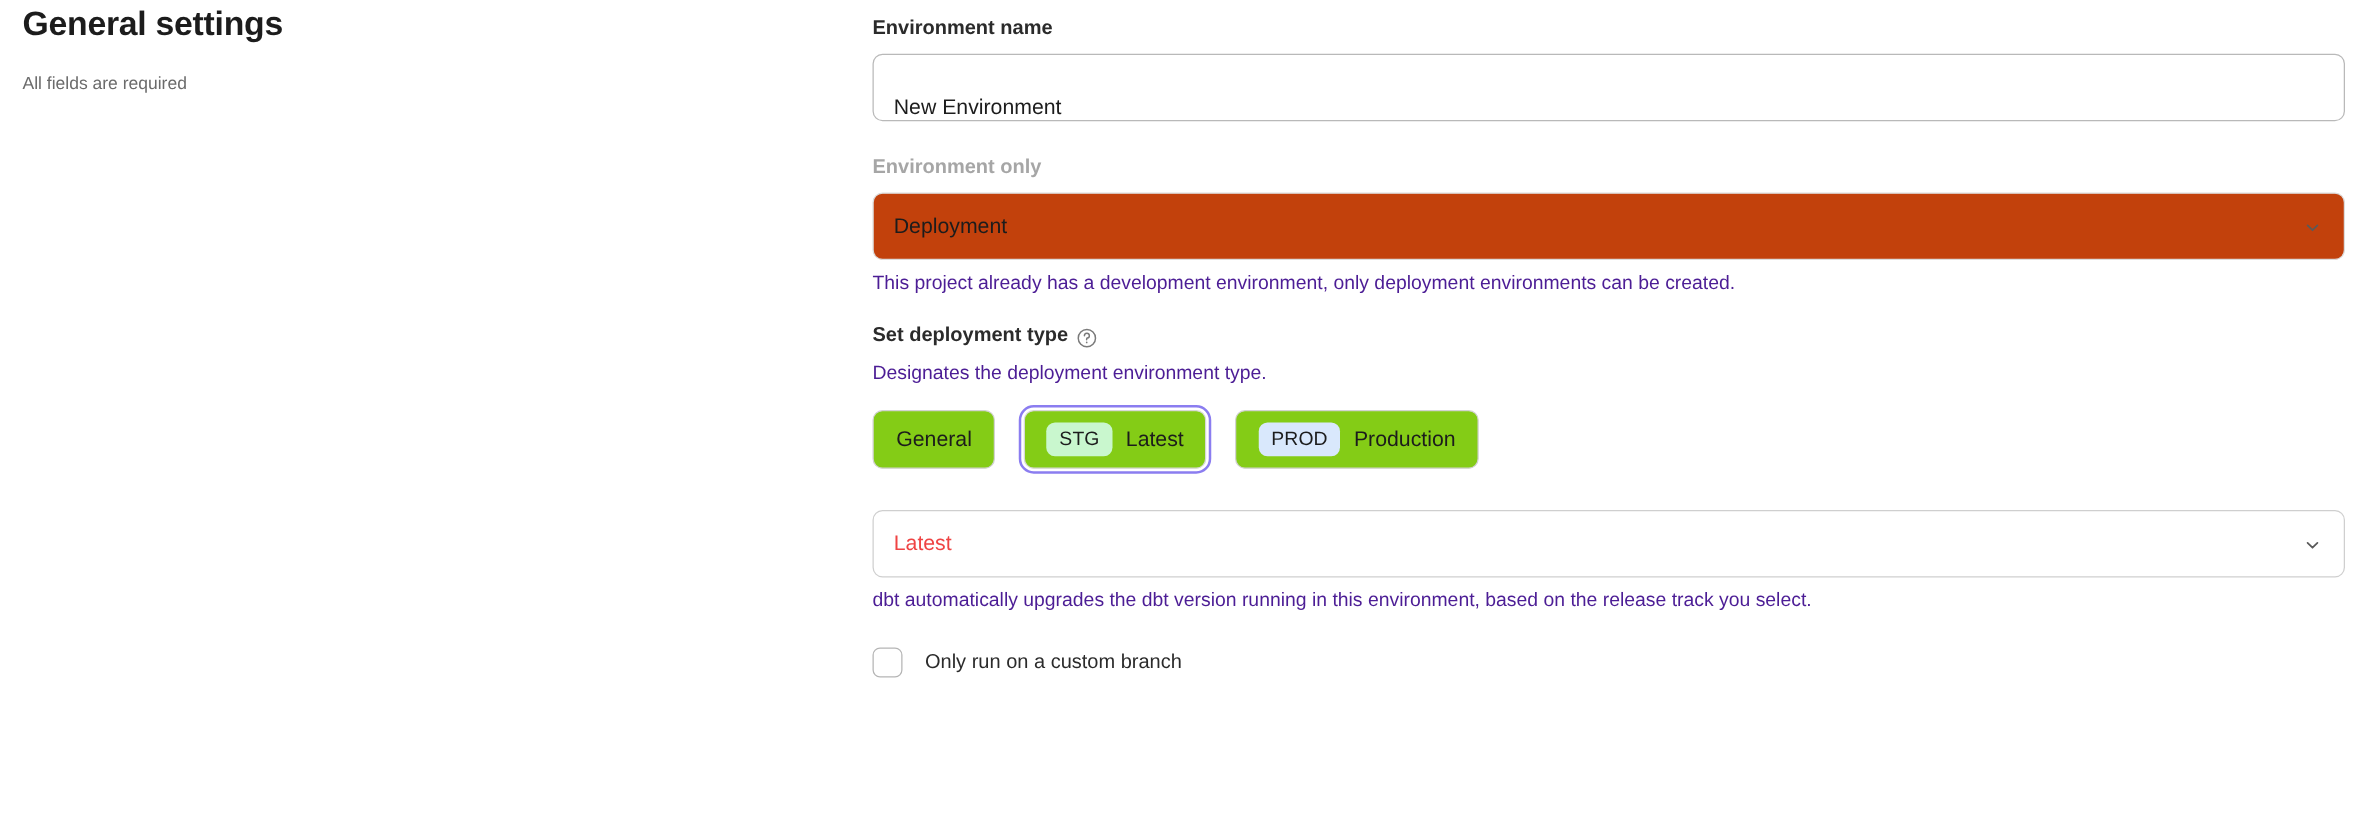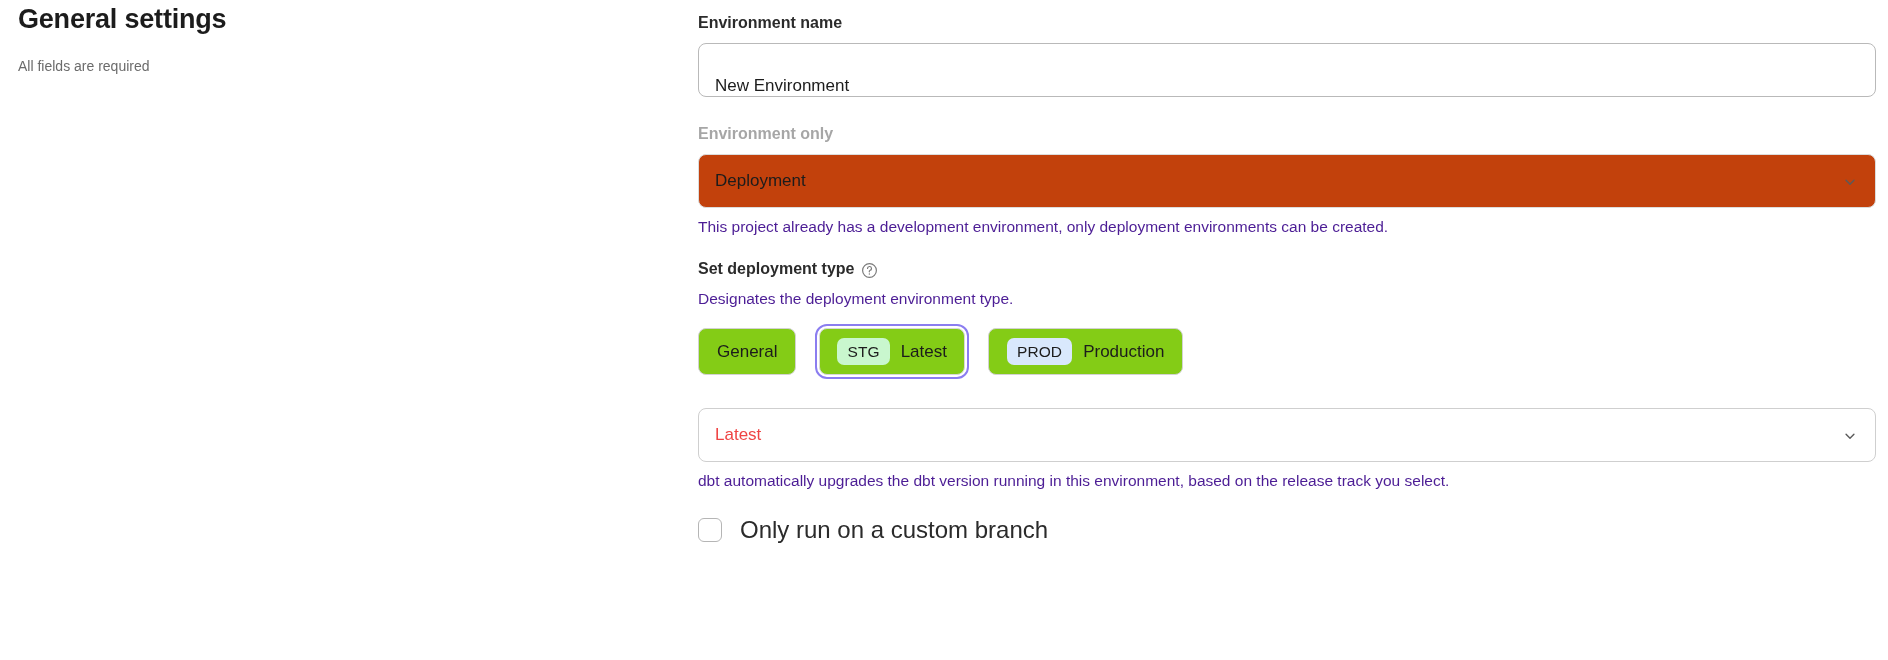--- a/index.html
+++ b/index.html
@@ -194,21 +194,21 @@
   .checkbox {
     width: 24px;
     height: 24px;
     border: 1.5px solid #b5b5b5;
     border-radius: 6px;
     background: #ffffff;
     flex: none;
     cursor: pointer;
   }
   .check-label {
-    font-size: 24px;
+    font-size: 16px;
     color: #2b2b2b;
     line-height: 24px;
   }
 
   
   .gap-a { height: 26px; }
   .gap-b { height: 20px; }
   .gap-c { height: 20px; }
 </style>
 </head>

